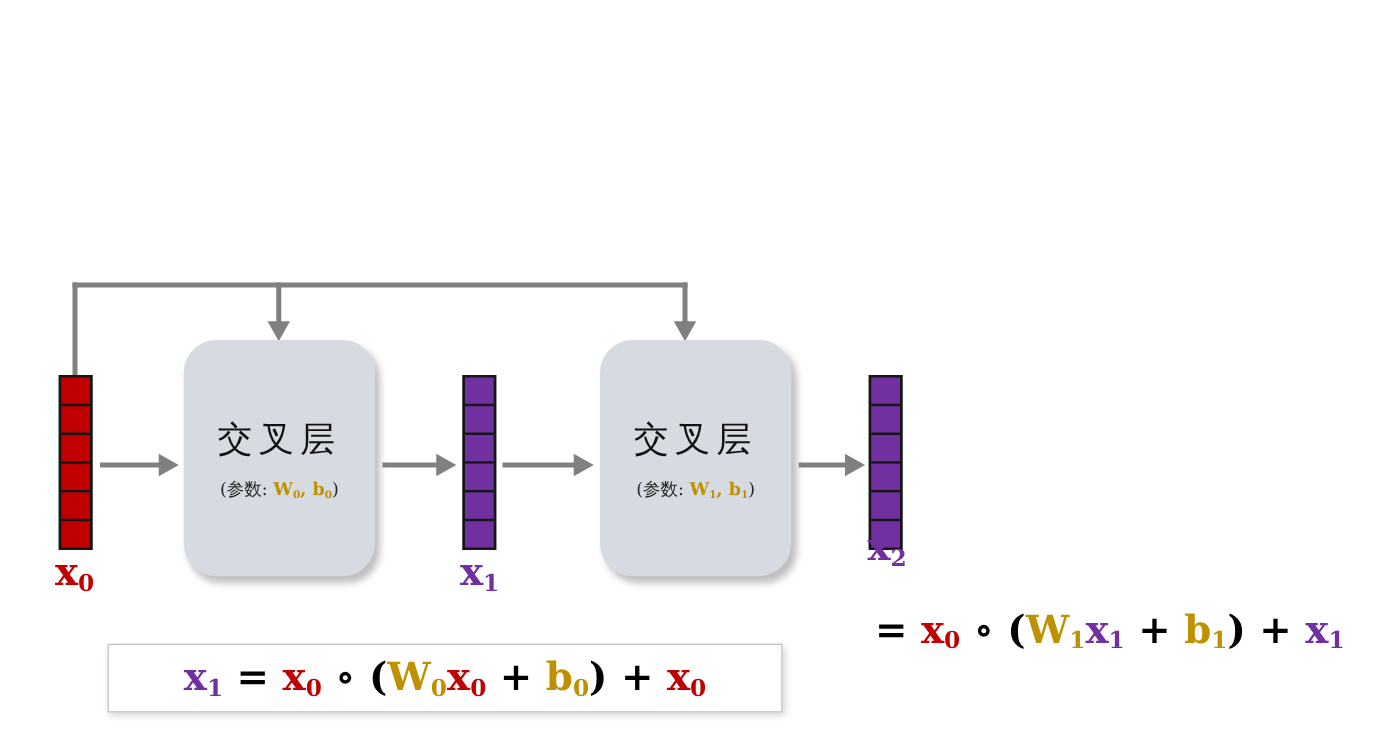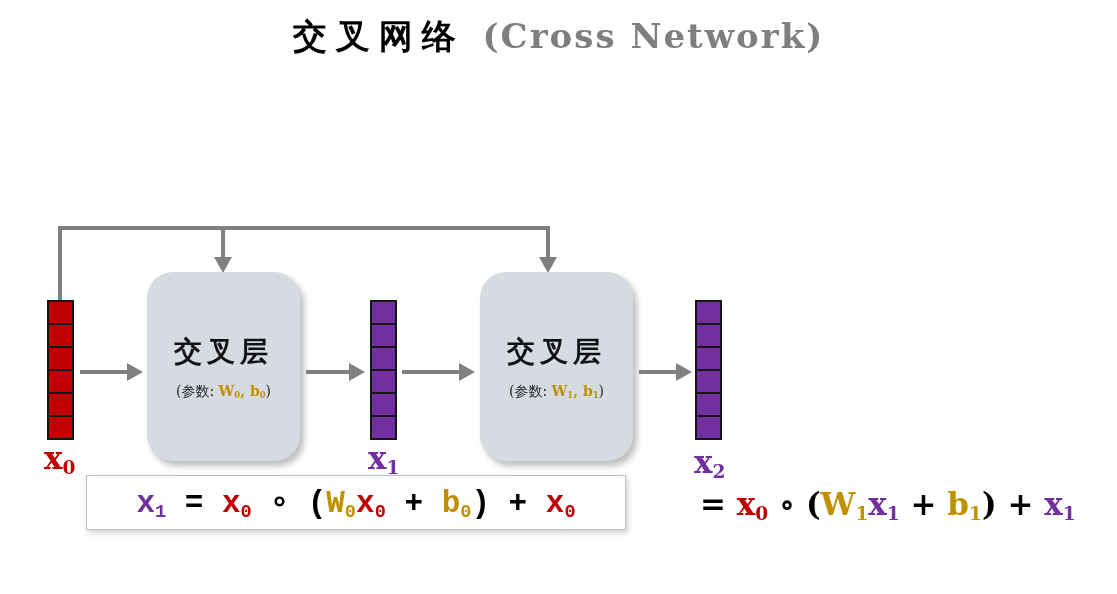--- a/index.html
+++ b/index.html
@@ -16,46 +16,42 @@
   .arrowhead-right { position:absolute; width:0; height:0;
       border-top:9px solid transparent; border-bottom:9px solid transparent;
       border-left:16px solid #808080; }
   .arrowhead-down { position:absolute; width:0; height:0;
       border-left:9px solid transparent; border-right:9px solid transparent;
       border-top:16px solid #808080; }
 
   .layer-box { position:absolute; width:153px; height:189px; background:#d6dbe2;
       border-radius:26px; box-shadow:4px 5px 6px rgba(110,110,110,0.45);
       display:flex; flex-direction:column; align-items:center; justify-content:center; gap:12px; }
-  .layer-title { font-size:28px; color:#111111; font-weight:700; letter-spacing:5px; }
+  .layer-title { font-size:28px; color:#111111; font-weight:400; letter-spacing:5px; }
   .layer-params { font-size:14px; white-space:nowrap; }
 
   .vector { position:absolute; width:27px; height:140px; border:2px solid #161616;
       display:flex; flex-direction:column; background:#161616; }
   .vcell { flex:1; border-bottom:2px solid #161616; }
   .vcell:last-child { border-bottom:none; }
 
   .vec-label { position:absolute; font-size:31px; font-weight:bold; white-space:nowrap; }
 
   .formula { font-size:31px; font-weight:bold; color:#000000; white-space:nowrap; }
   .sub { font-size:0.6em; vertical-align:-0.25em; }
-  .formula-box { position:absolute; left:86px; top:475px; width:540px; height:55px;
+  .formula-box { position:absolute; left:86px; top:515px; width:540px; height:55px;
       background:#ffffff; border:1px solid #bfbfbf; box-shadow:2px 3px 6px rgba(0,0,0,0.18);
-      display:flex; align-items:center; justify-content:center;font-family:Liberation Mono, monospace; }
+      display:flex; align-items:center; justify-content:center; }
   .formula2 { position:absolute; left:700px; top:486px; }
 </style>
 </head>
 <body>
 
 <div class="stage">
 
-  <div class="title">
-    <span class="zh">交叉网络</span>
-    <span class="en">(Cross Network)</span>
-  </div>
 
   <div class="line" style="left:58px; top:226px; width:4px; height:78px;"></div>
   <div class="line" style="left:58px; top:226px; width:492px; height:4px;"></div>
   <div class="line" style="left:221px; top:226px; width:4px; height:33px;"></div>
   <div class="arrowhead-down" style="left:214px; top:257px;"></div>
   <div class="line" style="left:546px; top:226px; width:4px; height:33px;"></div>
   <div class="arrowhead-down" style="left:539px; top:257px;"></div>
 
   <div class="line" style="left:80px; top:370px; width:48px; height:4px;"></div>
   <div class="arrowhead-right" style="left:127px; top:363px;"></div>
@@ -98,21 +94,21 @@
       <div class="vcell" style="background: rgb(112, 48, 160);"></div>
       <div class="vcell" style="background: rgb(112, 48, 160);"></div>
       <div class="vcell" style="background: rgb(112, 48, 160);"></div>
       <div class="vcell" style="background: rgb(112, 48, 160);"></div>
       <div class="vcell" style="background: rgb(112, 48, 160);"></div>
       <div class="vcell" style="background: rgb(112, 48, 160);"></div>
     </div>
 
   <div class="vec-label" style="left:44px; top:440px;"><span style="color: rgb(192, 0, 0);">x</span><span class="sub" style="color: rgb(192, 0, 0);">0</span></div>
   <div class="vec-label" style="left:368px; top:440px;"><span style="color: rgb(112, 48, 160);">x</span><span class="sub" style="color: rgb(112, 48, 160);">1</span></div>
-  <div class="vec-label" style="left:694px; top:444px;"><span style="color: rgb(112, 48, 160);">x</span><span class="sub" style="color: rgb(112, 48, 160);">2</span></div>
+  <div class="vec-label" style="left:694px; top:420px;"><span style="color: rgb(112, 48, 160);">x</span><span class="sub" style="color: rgb(112, 48, 160);">2</span></div>
 
   <div class="formula-box">
     <div class="formula"><span style="color: rgb(112, 48, 160);">x</span><span class="sub" style="color: rgb(112, 48, 160);">1</span><span style="color: rgb(0, 0, 0);"> = </span><span style="color: rgb(192, 0, 0);">x</span><span class="sub" style="color: rgb(192, 0, 0);">0</span><span style="color: rgb(0, 0, 0);"> ∘ </span><span style="color: rgb(0, 0, 0);">(</span><span style="color: rgb(191, 144, 0);">W</span><span class="sub" style="color: rgb(191, 144, 0);">0</span><span style="color: rgb(192, 0, 0);">x</span><span class="sub" style="color: rgb(192, 0, 0);">0</span><span style="color: rgb(0, 0, 0);"> + </span><span style="color: rgb(191, 144, 0);">b</span><span class="sub" style="color: rgb(191, 144, 0);">0</span><span style="color: rgb(0, 0, 0);">)</span><span style="color: rgb(0, 0, 0);"> + </span><span style="color: rgb(192, 0, 0);">x</span><span class="sub" style="color: rgb(192, 0, 0);">0</span></div>
   </div>
 
   <div class="formula formula2"><span style="color: rgb(0, 0, 0);">= </span><span style="color: rgb(192, 0, 0);">x</span><span class="sub" style="color: rgb(192, 0, 0);">0</span><span style="color: rgb(0, 0, 0);"> ∘ </span><span style="color: rgb(0, 0, 0);">(</span><span style="color: rgb(191, 144, 0);">W</span><span class="sub" style="color: rgb(191, 144, 0);">1</span><span style="color: rgb(112, 48, 160);">x</span><span class="sub" style="color: rgb(112, 48, 160);">1</span><span style="color: rgb(0, 0, 0);"> + </span><span style="color: rgb(191, 144, 0);">b</span><span class="sub" style="color: rgb(191, 144, 0);">1</span><span style="color: rgb(0, 0, 0);">)</span><span style="color: rgb(0, 0, 0);"> + </span><span style="color: rgb(112, 48, 160);">x</span><span class="sub" style="color: rgb(112, 48, 160);">1</span></div>
 
 </div>
 
 </body></html>

